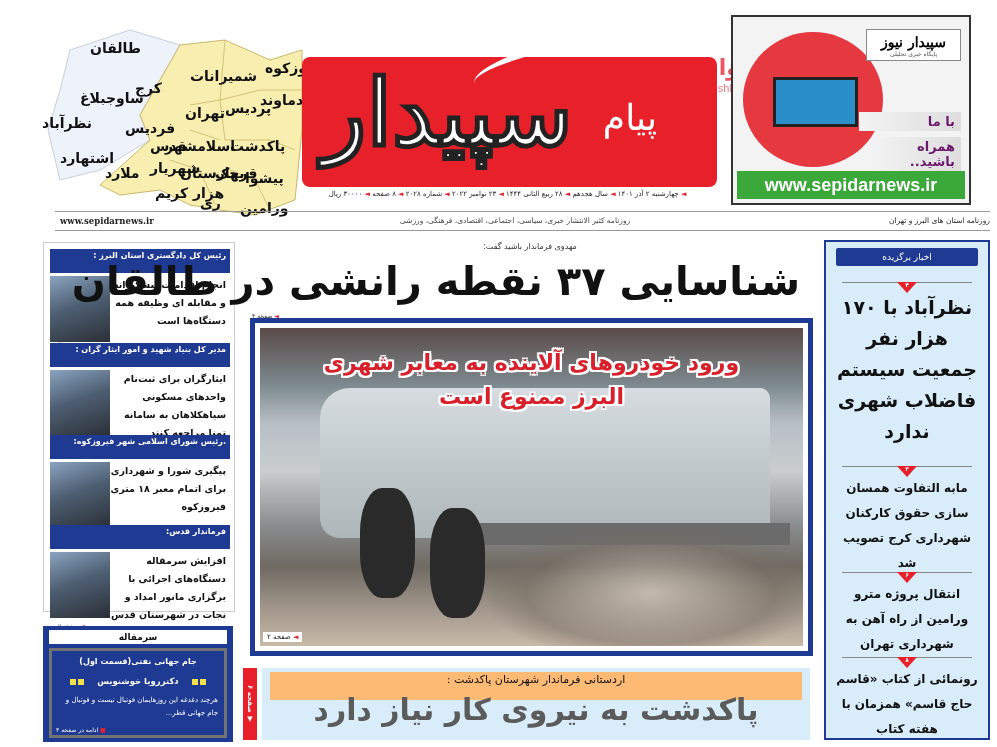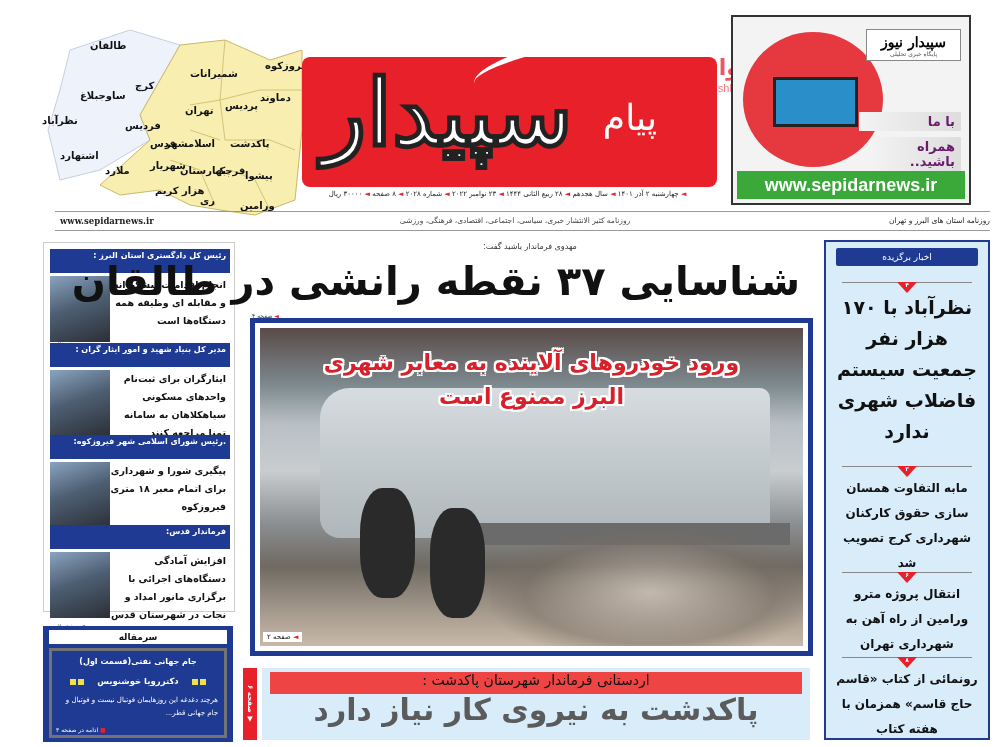--- a/index.html
+++ b/index.html
@@ -1,21 +1,21 @@
 <!DOCTYPE html>
 <html><head>
 <meta charset="utf-8">
 <style>
   * { box-sizing: border-box; margin: 0; padding: 0; }
   body { width: 997px; height: 747px; background: #ffffff; font-family: "DejaVu Sans", sans-serif; position: relative; overflow: hidden; direction: rtl; }
   .abs { position: absolute; }
 
   
   .map { left: 40px; top: 20px; width: 265px; height: 200px; direction: ltr; }
-  .map-label { position: absolute; font-size: 10px; font-weight: bold; color: #111; white-space: nowrap; }
+  .map-label { position: absolute; font-size: 14px; font-weight: bold; color: #111; white-space: nowrap; }
 
   
   .masthead { left: 302px; top: 57px; width: 415px; height: 130px; background: #e8202a; border-radius: 8px; overflow: visible; }
   .mast-main { position: absolute; left: 20px; top: 10px; font-family: "DejaVu Serif", serif; font-size: 92px; font-weight: bold; color: #fff; -webkit-text-stroke: 2px #222; line-height: 1; white-space: nowrap; }
   .mast-sub { position: absolute; right: 60px; top: 40px; font-family: "DejaVu Serif", serif; font-size: 36px; color: #fff; white-space: nowrap; }
   .swash { position: absolute; left: 170px; top: -30px; width: 300px; height: 60px; border-top: 8px solid #fff; border-radius: 50%; transform: rotate(-10deg); }
 
   
   .ad { left: 731px; top: 15px; width: 240px; height: 190px; border: 2px solid #333; background: #f3f3f3; }
   .ad-circle { position: absolute; left: 10px; top: 15px; width: 140px; height: 135px; background: #e6383f; border-radius: 50%; }
@@ -69,21 +69,21 @@
   .truck-body { position: absolute; left: 60px; top: 60px; width: 450px; height: 150px; background: linear-gradient(180deg, #d6dcdf, #aeb6ba); border-radius: 30px 10px 6px 20px; }
   .truck-bumper { position: absolute; left: 200px; top: 195px; width: 330px; height: 22px; background: #6b6b6b; }
   .wheel { position: absolute; width: 55px; height: 110px; border-radius: 40%; background: #2a2a2a; }
   .smoke { position: absolute; left: 230px; top: 200px; width: 320px; height: 130px; background: radial-gradient(ellipse at center, rgba(200,190,180,0.9), rgba(120,110,100,0.5) 55%, rgba(0,0,0,0) 75%); }
   .photo-title { position: absolute; left: 60px; right: 60px; top: 18px; text-align: center; color: #d7202a; font-size: 22px; font-weight: bold; line-height: 34px; text-shadow: 2px 2px 0 #fff, -2px -2px 0 #fff, 2px -2px 0 #fff, -2px 2px 0 #fff, 0 2px 0 #fff, 0 -2px 0 #fff, 2px 0 0 #fff, -2px 0 0 #fff; }
   .photo-page { position: absolute; left: 3px; bottom: 4px; background: #fff; font-size: 7px; padding: 1px 4px; color: #111; }
   .photo-page .tri { color: #e8202a; }
 
   
   .bottom-box { left: 262px; top: 668px; width: 548px; height: 72px; background: #d8ecfa; }
-  .bottom-kicker { position: absolute; left: 8px; right: 8px; top: 4px; height: 22px; background: #ef4444; text-align: center; font-size: 14px; color: #111; line-height: 16px; }
+  .bottom-kicker { position: absolute; left: 8px; right: 8px; top: 4px; height: 28px; background: #fdba74; text-align: center; font-size: 11px; color: #111; line-height: 16px; }
   .bottom-headline { position: absolute; left: 0; right: 0; top: 24px; text-align: center; font-size: 30px; font-weight: bold; color: #5b5b5b; white-space: nowrap; }
   .page-tab { left: 243px; top: 668px; width: 14px; height: 72px; background: #e8202a; color: #fff; font-size: 7px; writing-mode: vertical-rl; text-align: center; line-height: 14px; font-weight: bold; }
 
   
   .right-col { left: 824px; top: 240px; width: 166px; height: 500px; background: #d8ecfa; border: 2px solid #1f3a93; }
   .rc-head { position: absolute; left: 10px; right: 10px; top: 6px; height: 18px; background: #1f3a93; color: #fff; text-align: center; font-size: 9px; line-height: 18px; border-radius: 2px; }
   .rstory { position: absolute; left: 6px; right: 6px; text-align: center; }
   .rsep { position: relative; height: 10px; border-top: 1px solid #888; margin: 0 10px; }
   .rsep .badge { position: absolute; left: 50%; top: -1px; transform: translateX(-50%); width: 0; height: 0; border-left: 10px solid transparent; border-right: 10px solid transparent; border-top: 11px solid #e8202a; }
   .rsep .num { position: absolute; left: 50%; top: -2px; transform: translateX(-50%); color: #fff; font-size: 6px; font-weight: bold; }
@@ -175,21 +175,21 @@
     <div class="lhead">.رئیس شورای اسلامی شهر فیروزکوه:</div>
     <div class="lbody">
       <div class="ltext">پیگیری شورا و شهرداری برای اتمام معبر ۱۸ متری فیروزکوه</div>
       <div class="lphoto"></div>
     </div>
     <div class="lpage"><span class="tri">◄</span> <span>صفحه ۵</span></div>
   </div>
   <div class="lstory" style="top:282px;">
     <div class="lhead">فرماندار قدس:</div>
     <div class="lbody">
-      <div class="ltext">افزایش آمادگی دستگاه‌های اجرائی با برگزاری مانور امداد و نجات در شهرستان قدس</div>
+      <div class="ltext">افزایش سرمقاله دستگاه‌های اجرائی با برگزاری مانور امداد و نجات در شهرستان قدس</div>
       <div class="lphoto"></div>
     </div>
     <div class="lpage"><span class="tri">◄</span> <span>صفحه ۷</span></div>
   </div>
 </div>
 
 <div class="abs editorial">
   <div class="ed-head">سرمقاله</div>
   <div class="ed-box">
     <div class="ed-title">جام جهانی نفتی(قسمت اول)</div>

